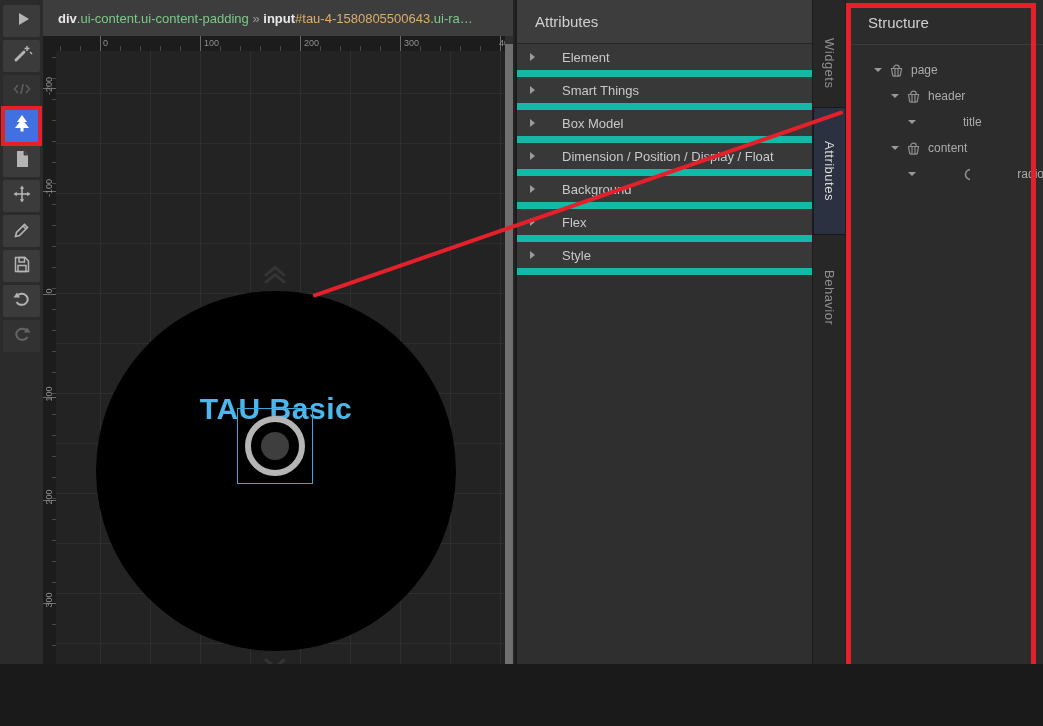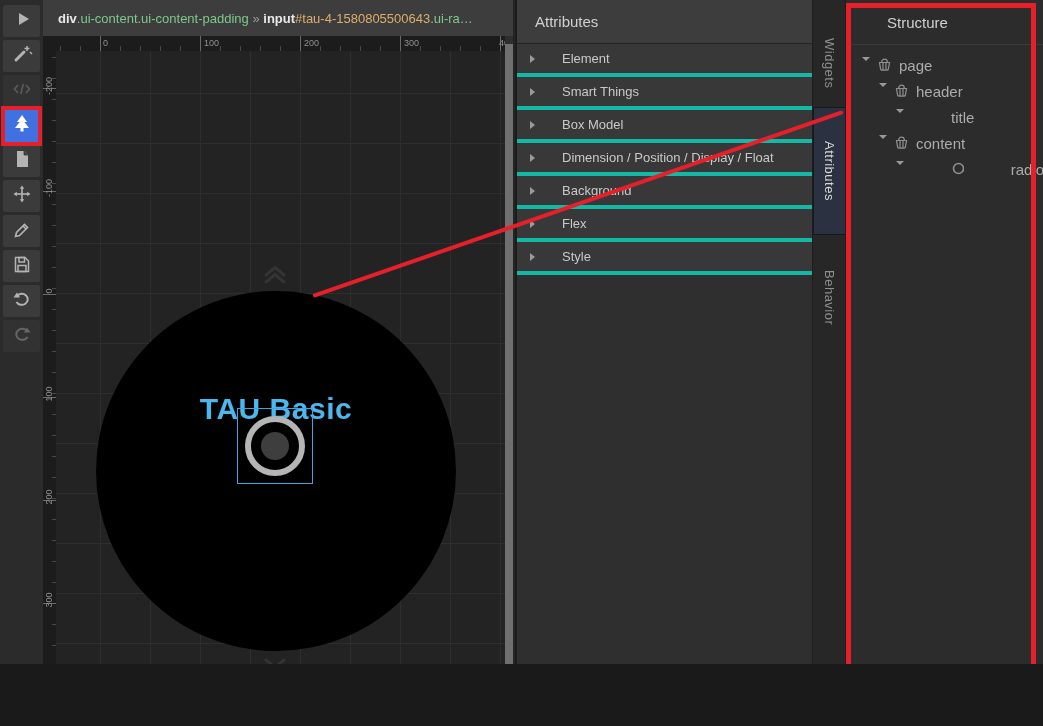--- a/index.html
+++ b/index.html
@@ -54,36 +54,36 @@
   .chev { position:absolute; left:215px; }
 
   
   .vscroll { position:absolute; left:505px; top:36px; width:8px; height:690px; background:#2e2e2e; }
   .vthumb { position:absolute; left:0; top:8px; width:8px; height:655px; background:#6f6f6f; }
 
   
   .attr-panel { position:absolute; left:515px; top:0; width:297px; height:726px; background:#2f2f2f; border-left:2px solid #1c1c1c; }
   .panel-head { height:44px; line-height:44px; background:#3d3d3d; color:#d0d0d0; font-size:15px; padding-left:18px;
                 border-bottom:1px solid #242424; }
-  .attr-row { height:33px; background:#383838; border-bottom:4px solid #14b8a6; display:flex; align-items:center; }
+  .attr-row { height:33px; background:#383838; border-bottom:7px solid #14b8a6; display:flex; align-items:center; }
   .tri-right { width:0; height:0; border-left:5px solid #9b9b9b; border-top:4px solid transparent;
                border-bottom:4px solid transparent; margin-left:13px; }
   .attr-row .lbl { margin-left:27px; font-size:13px; color:#c9c9c9; }
 
   
   .tabstrip { position:absolute; left:812px; top:0; width:33px; height:726px; background:#272727; border-left:1px solid #1d1d1d; }
   .vtab { position:absolute; left:0; width:33px; display:flex; align-items:center; justify-content:center;
           writing-mode:vertical-rl; font-size:13px; color:#8f8f8f; letter-spacing:.5px; }
   .vtab.active { background:#2b3140; color:#dadada; border:1px solid #141821; }
 
   
   .struct-panel { position:absolute; left:845px; top:0; width:198px; height:726px; background:#2c2c2c; border-left:1px solid #1d1d1d; }
-  .struct-head { height:45px; line-height:45px; padding-left:41px; color:#d0d0d0; font-size:15px; border-bottom:1px solid #3a3a3a; }
+  .struct-head { height:45px; line-height:45px; padding-left:22px; color:#d0d0d0; font-size:15px; border-bottom:1px solid #3a3a3a; }
   .tree { position:absolute; left:0; top:57px; width:198px; }
-  .tnode { height:26px; display:flex; font-size:15px; color:#ababab; }
+  .tnode { height:26px; display:flex; align-items:center; font-size:12px; color:#ababab;margin-left:12px; }
   .tnode .caret { width:0; height:0; border-top:4px solid #999; border-left:4px solid transparent;
                   border-right:4px solid transparent; margin-right:7px; }
   .tnode svg { margin-right:7px; }
   .ind0 { padding-left:16px; } .ind1 { padding-left:33px; } .ind2 { padding-left:50px;gap:40px; }
 
   
   .ann-box { position:absolute; left:846px; top:3px; width:190px; height:711px; border:5px solid #e6202b;
              z-index:40; pointer-events:none; }
   .ann-line { position:absolute; left:313px; top:294px; width:561px; height:4px; background:#e6202b; border-radius:2px;
               transform:rotate(-19.14deg); transform-origin:0 50%; z-index:41; pointer-events:none; }

